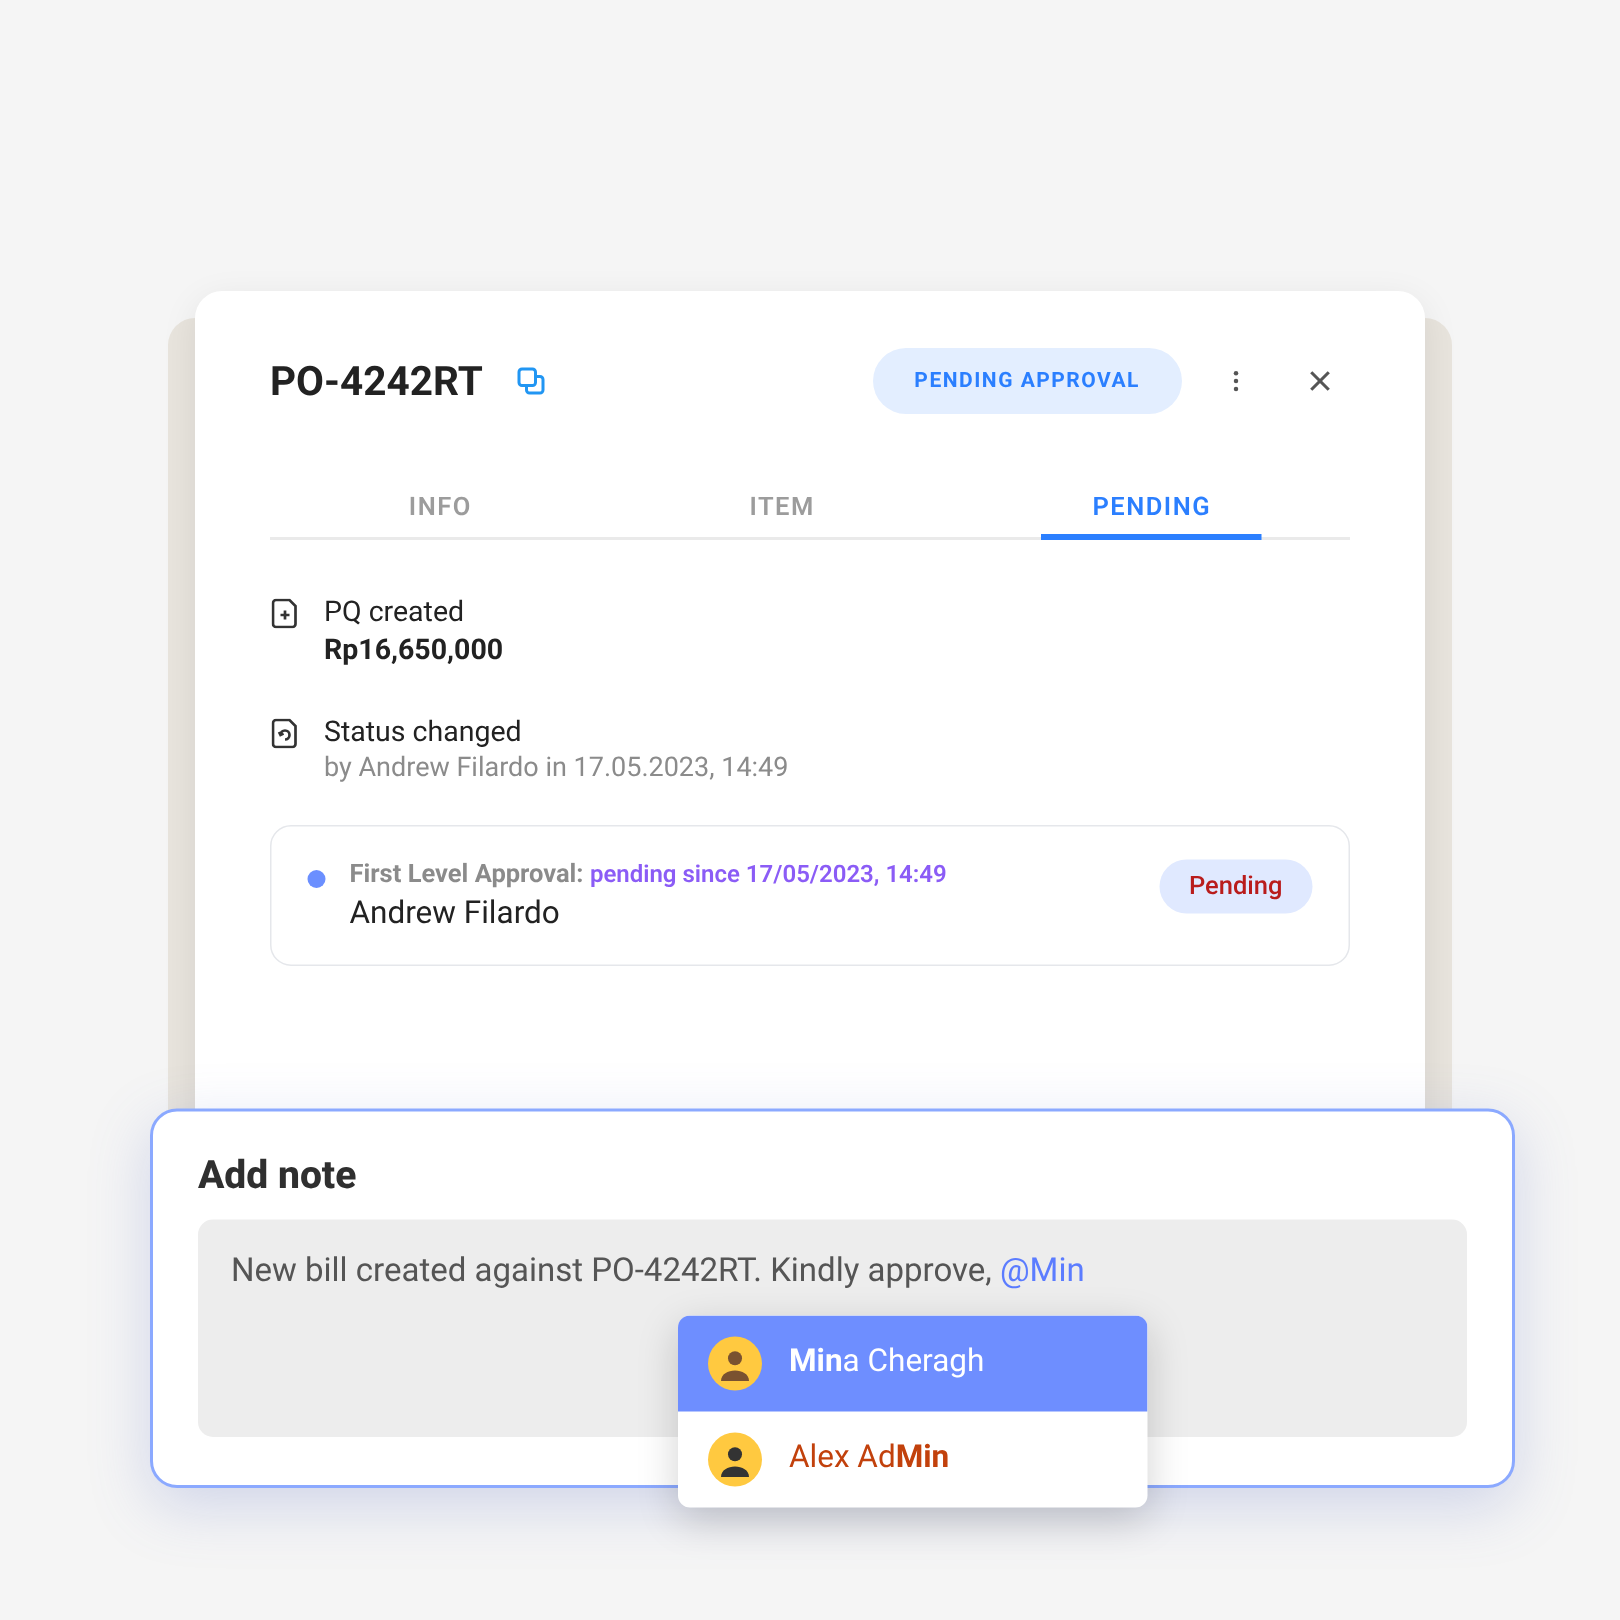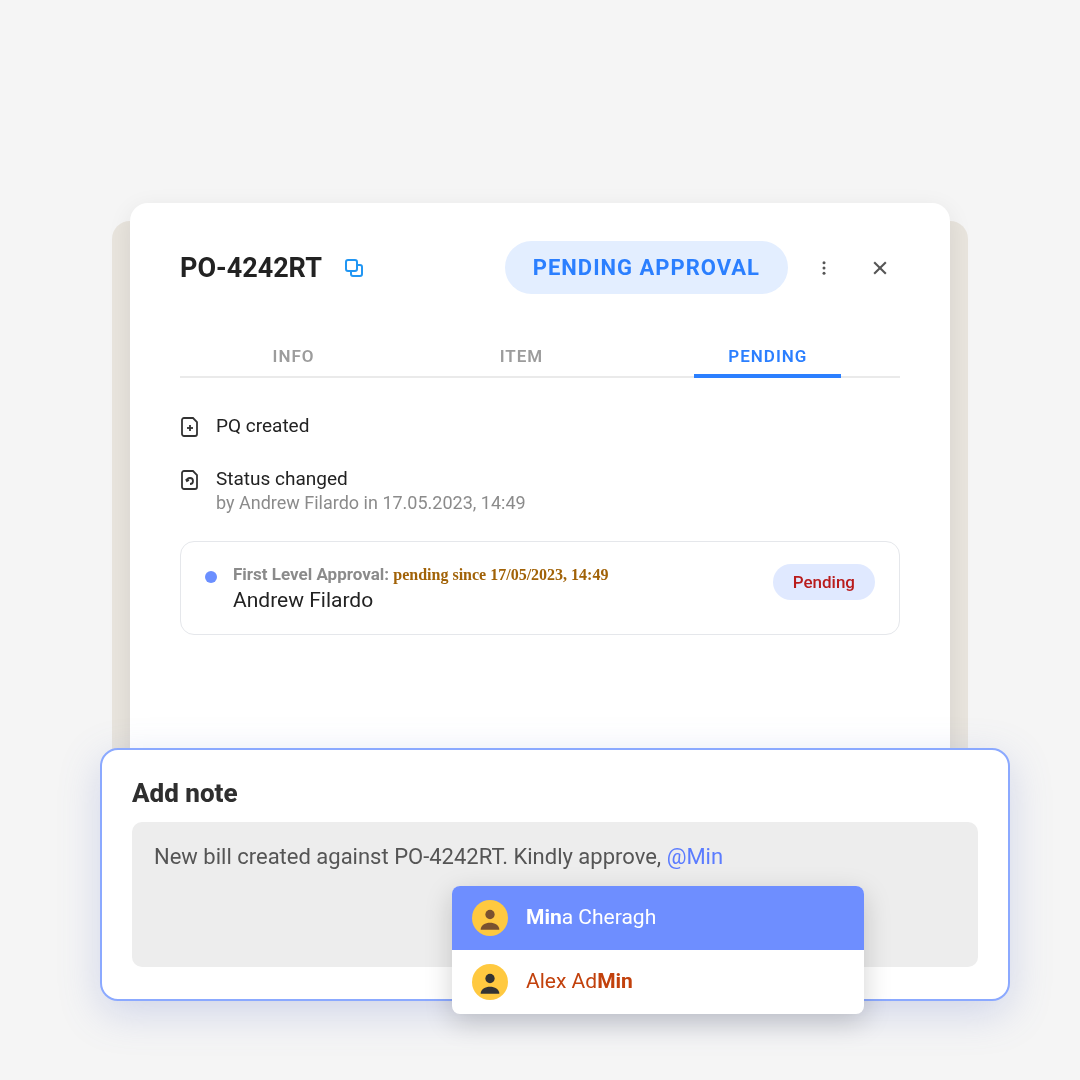--- a/index.html
+++ b/index.html
@@ -70,21 +70,21 @@
       flex: 1;
     }
     
     .status-badge {
       background: #e3eeff;
       color: #2b7fff;
       font-weight: 700;
       letter-spacing: 1px;
       padding: 14px 28px;
       border-radius: 30px;
-      font-size: 22px;
+      font-size: 14px;
     }
     
     .icon-btn {
       width: 40px;
       height: 40px;
       display: flex;
       align-items: center;
       justify-content: center;
       cursor: pointer;
       color: #555;
@@ -196,23 +196,22 @@
       flex: 1;
     }
     
     .approval-label {
       font-size: 17px;
       color: #8b8b8b;
       font-weight: bold;
     }
     
     .approval-pending-text {
-      color: #a16207;
+      color: #8b5cf6;
       font-weight: 600;
-      font-family: Liberation Serif, serif;
     }
     
     .approval-name {
       font-size: 21px;
       color: #222;
       margin-top: 4px;
     }
     
     .pending-pill {
       background: #e0e9ff;
@@ -269,21 +268,21 @@
     }
     
     .note-mention {
       color: #5b7cff;
     }
     
     .mention-dropdown {
       position: absolute;
       top: 64px;
       left: 320px;
-      width: 412px;
+      width: 313px;
       background: #fff;
       border-radius: 8px;
       box-shadow: 0 8px 28px rgba(0,0,0,0.18);
       overflow: hidden;
     }
     
     .mention-item {
       display: flex;
       align-items: center;
       gap: 18px;
@@ -363,20 +362,21 @@
     <div class="timeline-item">
       <div class="timeline-icon">
         <svg width="18" height="20" viewBox="0 0 18 20" fill="none" stroke="currentColor" stroke-width="1.8">
           <path d="M3 1h9l4 4v12a2 2 0 0 1-2 2H3a2 2 0 0 1-2-2V3a2 2 0 0 1 2-2z"></path>
           <line x1="9" y1="8" x2="9" y2="14"></line>
           <line x1="6" y1="11" x2="12" y2="11"></line>
         </svg>
       </div>
       <div class="timeline-content">
         <div class="timeline-title">PQ created</div>
+        <div class="timeline-amount">Rp16,650,000</div>
       </div>
     </div>
     
     <div class="timeline-item">
       <div class="timeline-icon">
         <svg width="18" height="20" viewBox="0 0 18 20" fill="none" stroke="currentColor" stroke-width="1.8">
           <path d="M3 1h9l4 4v12a2 2 0 0 1-2 2H3a2 2 0 0 1-2-2V3a2 2 0 0 1 2-2z"></path>
           <path d="M6 11a3 3 0 1 1 3 3" fill="none"></path>
           <polyline points="5,9 6,11 8,10" fill="none"></polyline>
         </svg>

